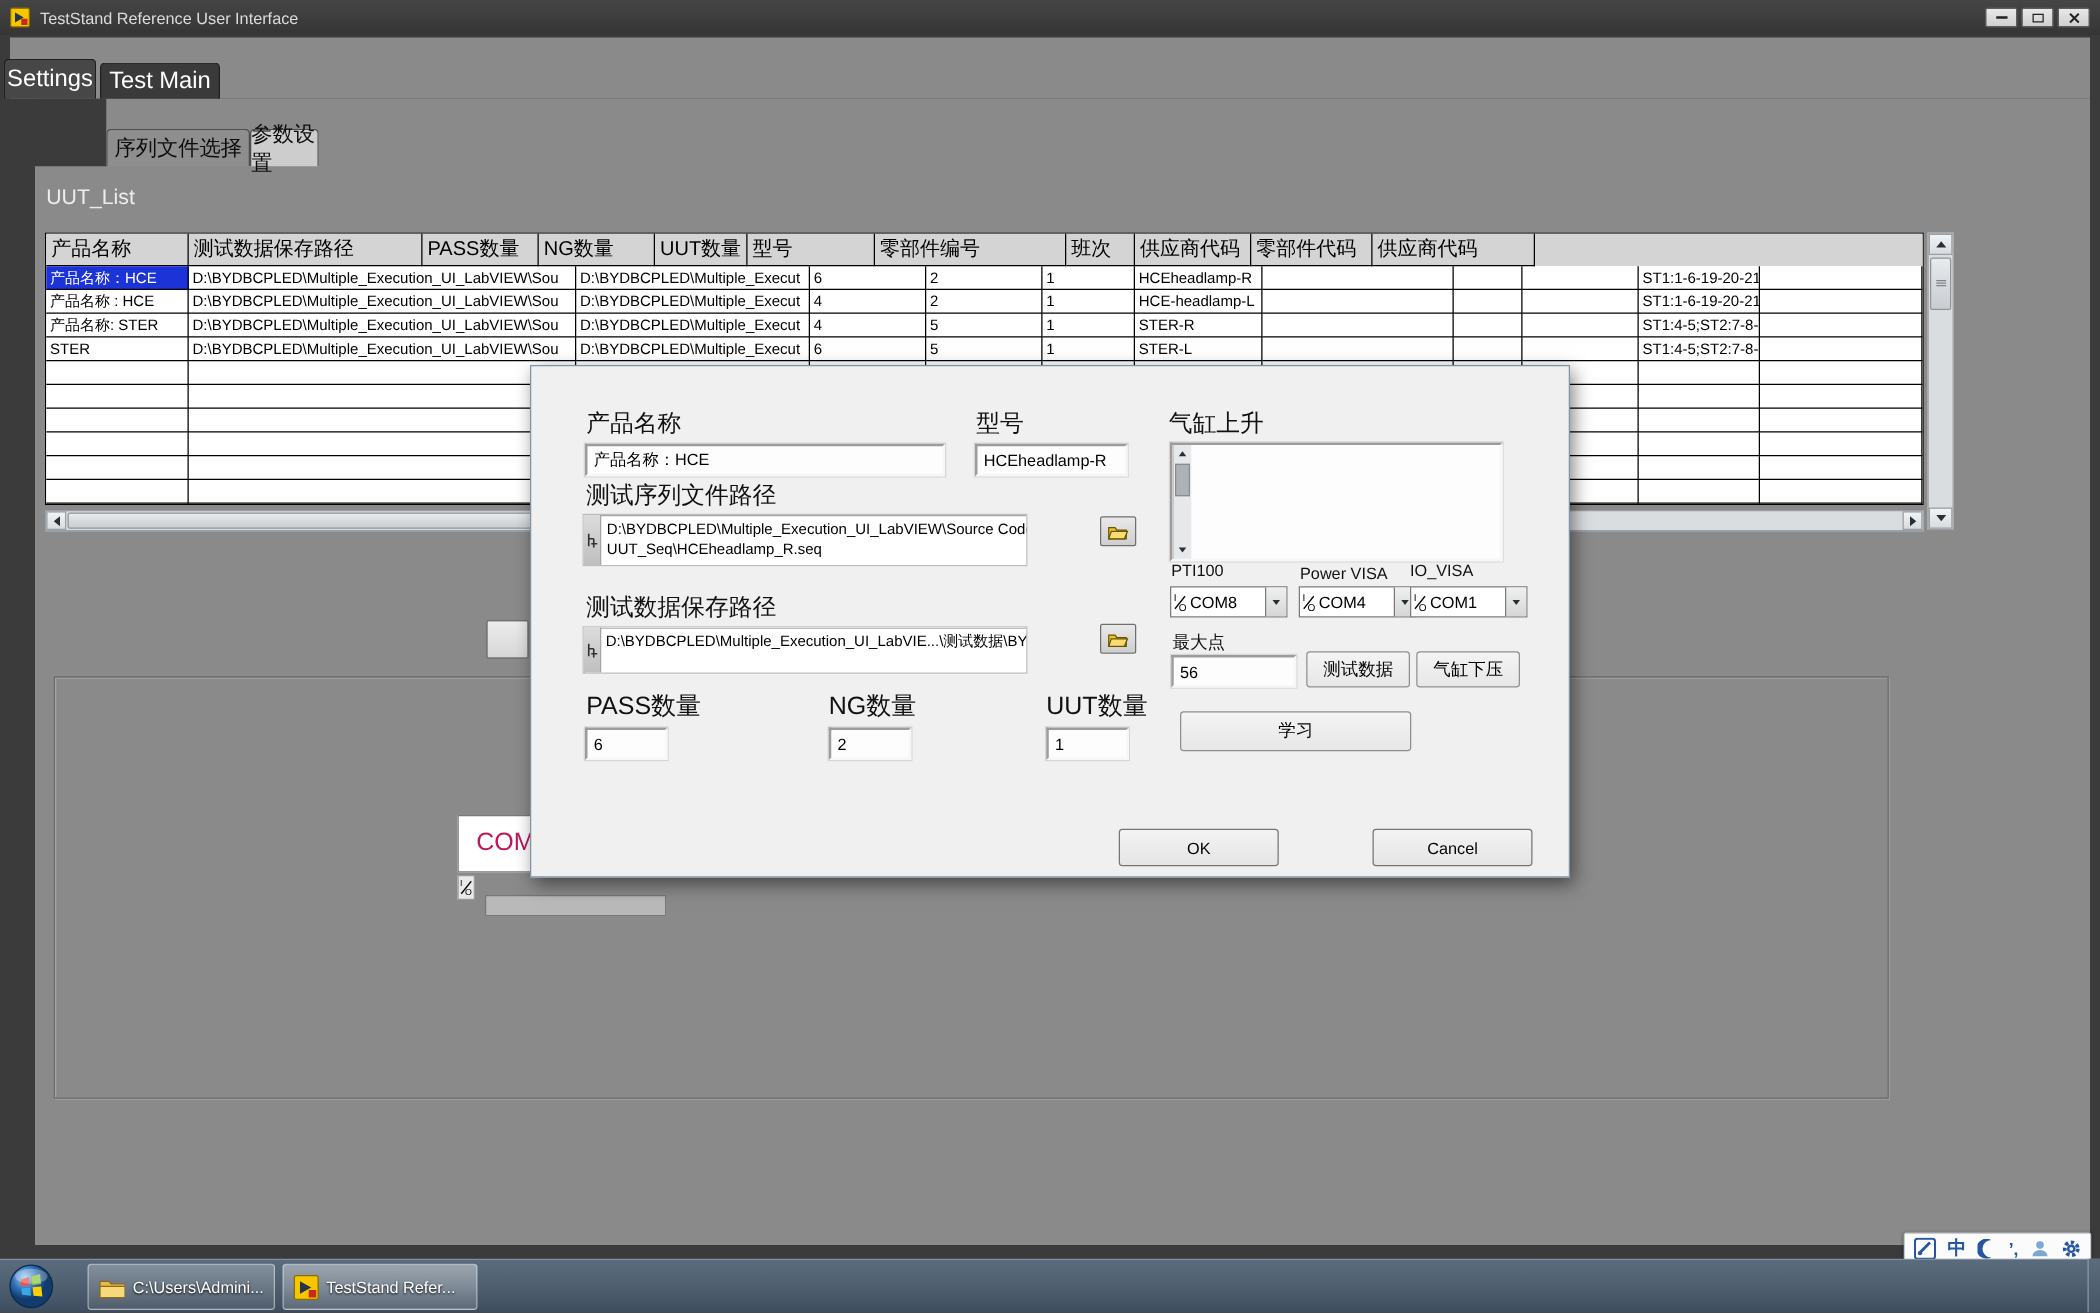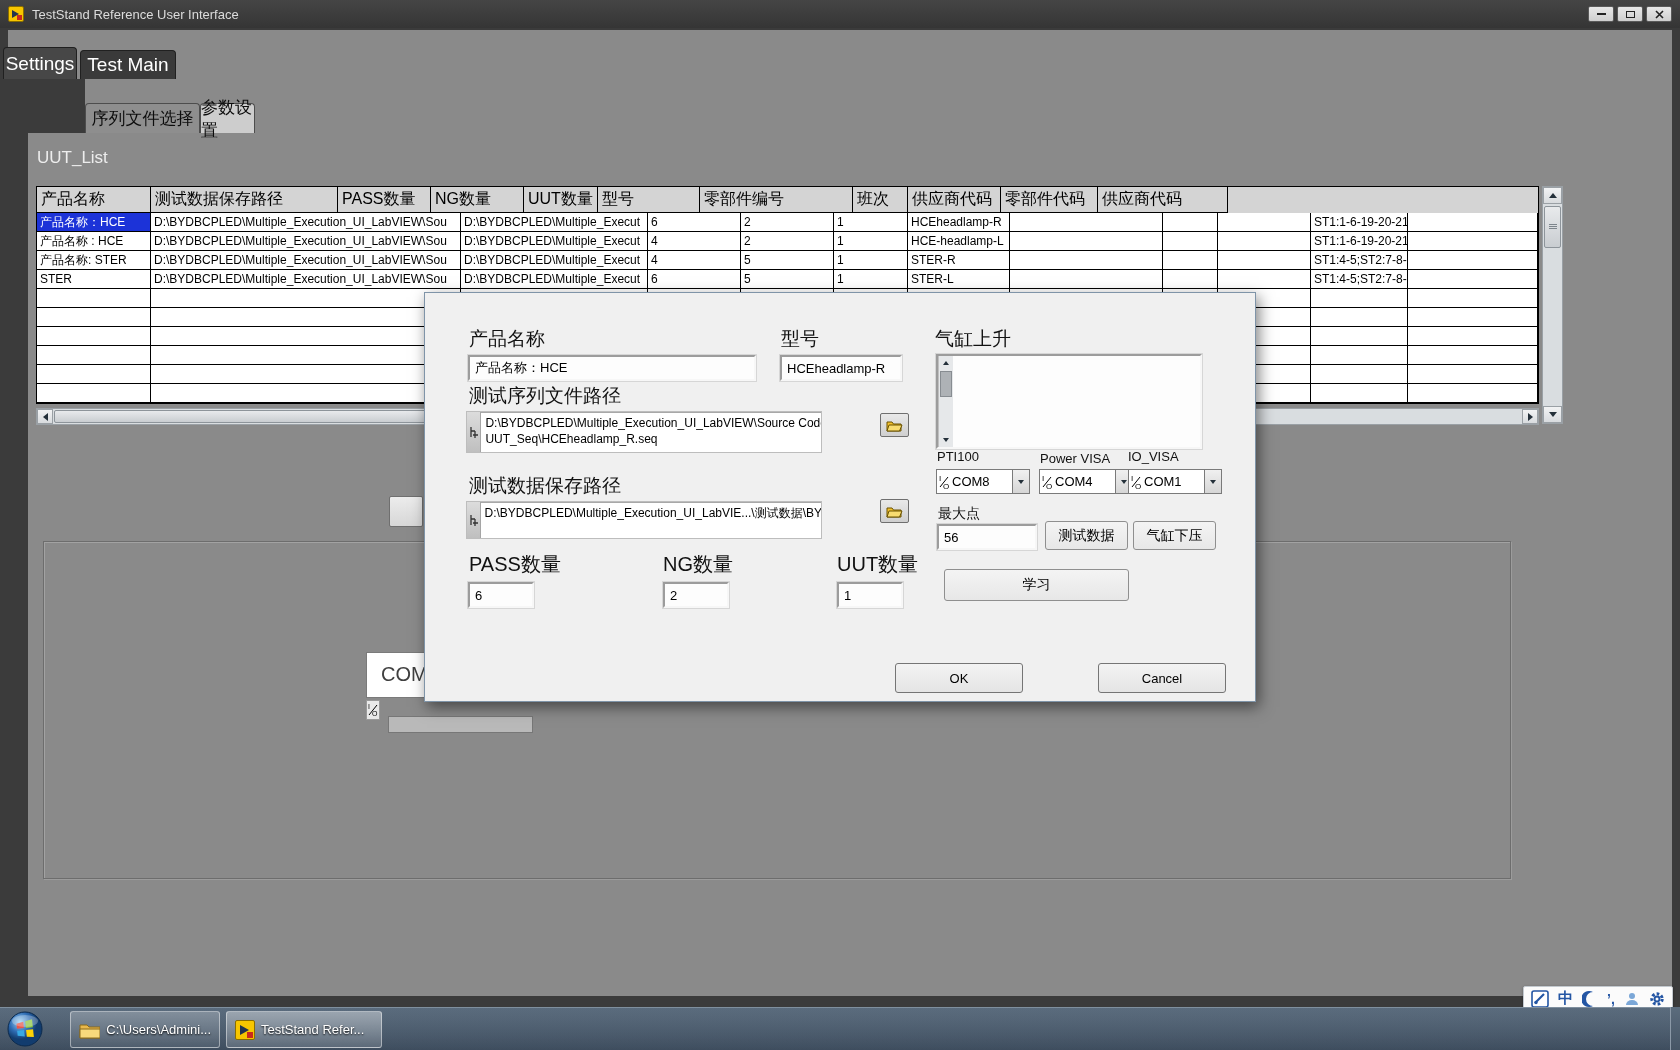--- a/index.html
+++ b/index.html
@@ -320,21 +320,21 @@
     <div class="sb-btn" style="position:absolute;right:0;top:0;width:16px;height:15px">
         <span class="tri-rt"></span>
       </div>
   </div>
 
   <div class="abs frame-rect" style="left:43px;top:541px;width:1468px;height:338px"></div>
 
   <div class="abs" style="left:389px;top:496px;width:34px;height:31px;background:linear-gradient(#ececec,#d7d7d7);border:1px solid #6f6f6f;border-radius:2px"></div>
 
   <div class="abs" style="left:366px;top:652px;width:86px;height:46px;background:#fff;border:1px solid #7a7a7a;overflow:hidden">
-    <span style="font-size:20px;color:#404040;position:absolute;left:14px;top:10px">COM</span>
+    <span style="font-size:20px;color:#be185d;position:absolute;left:14px;top:10px">COM</span>
   </div>
   <div class="abs" style="left:366px;top:700px;width:14px;height:20px;background:#e9e9e9;border:1px solid #9a9a9a;display:flex;align-items:center;justify-content:center">
     <svg width="10" height="14">
         <text x="0" y="6" font-size="7" fill="#000">I</text>
         <line x1="1" y1="12" x2="9" y2="2" stroke="#000"></line>
         <text x="4" y="13" font-size="7" fill="#000">O</text>
       </svg>
   </div>
   <div class="abs" style="left:388px;top:716px;width:145px;height:17px;background:#b9b9b9;border:1px solid #777"></div>
 

